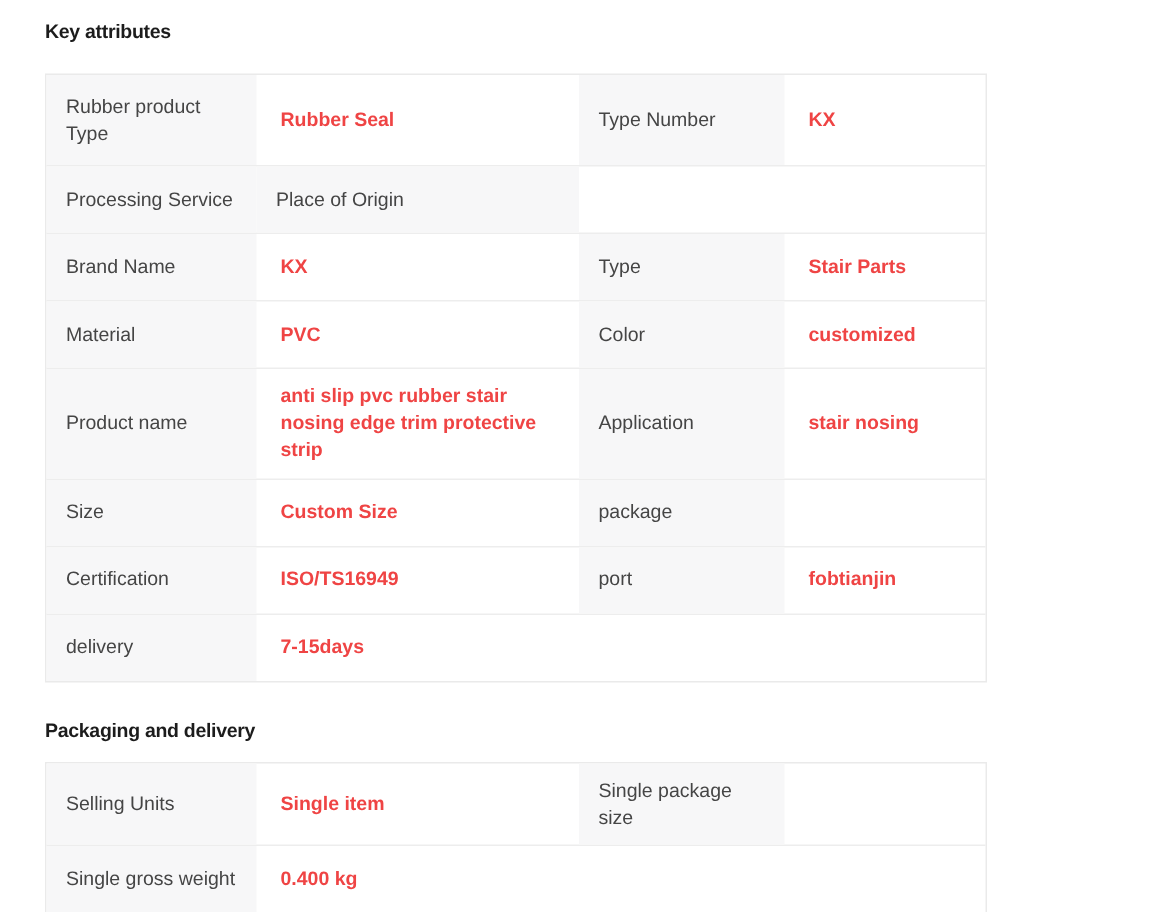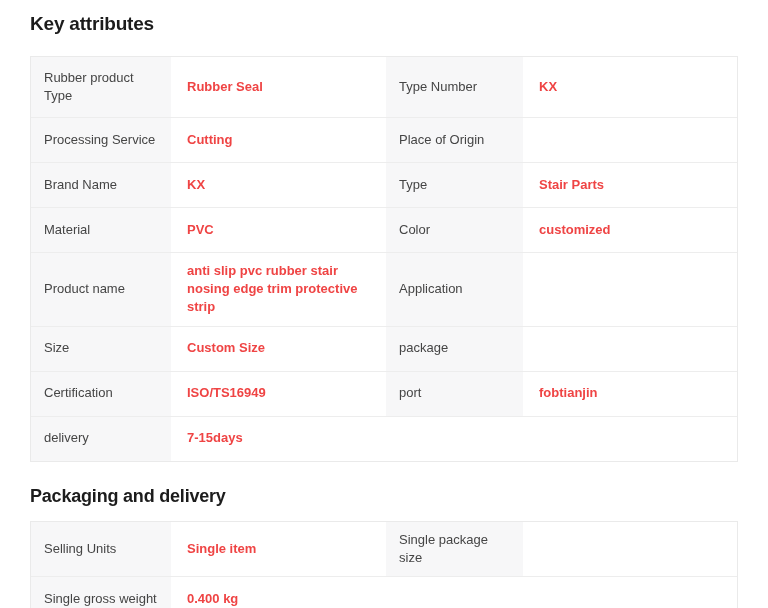--- a/index.html
+++ b/index.html
@@ -17,26 +17,26 @@
   .page {
     padding: 13px 30px 0 30px;
     box-sizing: border-box;
   }
   .section-title {
     font-weight: 700;
     color: #1c1c1c;
     letter-spacing: -0.2px;
     margin: 0;
   }
-  .section-title.primary { font-size: 19px; }
-  .section-title.secondary { font-size: 18px; }
+  .section-title.primary { font-size: 13px; }
+  .section-title.secondary { font-size: 13px; }
 
   .attr-table {
     margin-top: 21px;
-    width: 708px;
+    width: 628px;
     box-sizing: border-box;
     border: 1px solid #eaeaea;
     background: #ffffff;
   }
   .attr-row {
     display: grid;
     grid-template-columns: 140px 215px 137px 1fr;
     border-bottom: 1px solid #ededed;
   }
   .attr-row:last-child { border-bottom: none; }
@@ -78,21 +78,20 @@
 
     <div class="attr-row row-tall">
       <div class="cell label">Rubber product Type</div>
       <div class="cell value">Rubber Seal</div>
       <div class="cell label">Type Number</div>
       <div class="cell value">KX</div>
     </div>
 
     <div class="attr-row">
       <div class="cell label">Processing Service</div>
-      <div class="cell value">Cutting</div>
       <div class="cell label">Place of Origin</div>
     </div>
 
     <div class="attr-row">
       <div class="cell label">Brand Name</div>
       <div class="cell value">KX</div>
       <div class="cell label">Type</div>
       <div class="cell value">Stair Parts</div>
     </div>
 
@@ -100,20 +99,21 @@
       <div class="cell label">Material</div>
       <div class="cell value">PVC</div>
       <div class="cell label">Color</div>
       <div class="cell value">customized</div>
     </div>
 
     <div class="attr-row row-tall">
       <div class="cell label">Product name</div>
       <div class="cell value">anti slip pvc rubber stair nosing edge trim protective strip</div>
       <div class="cell label">Application</div>
+      <div class="cell value">stair nosing</div>
     </div>
 
     <div class="attr-row">
       <div class="cell label">Size</div>
       <div class="cell value">Custom Size</div>
       <div class="cell label">package</div>
     </div>
 
     <div class="attr-row">
       <div class="cell label">Certification</div>

